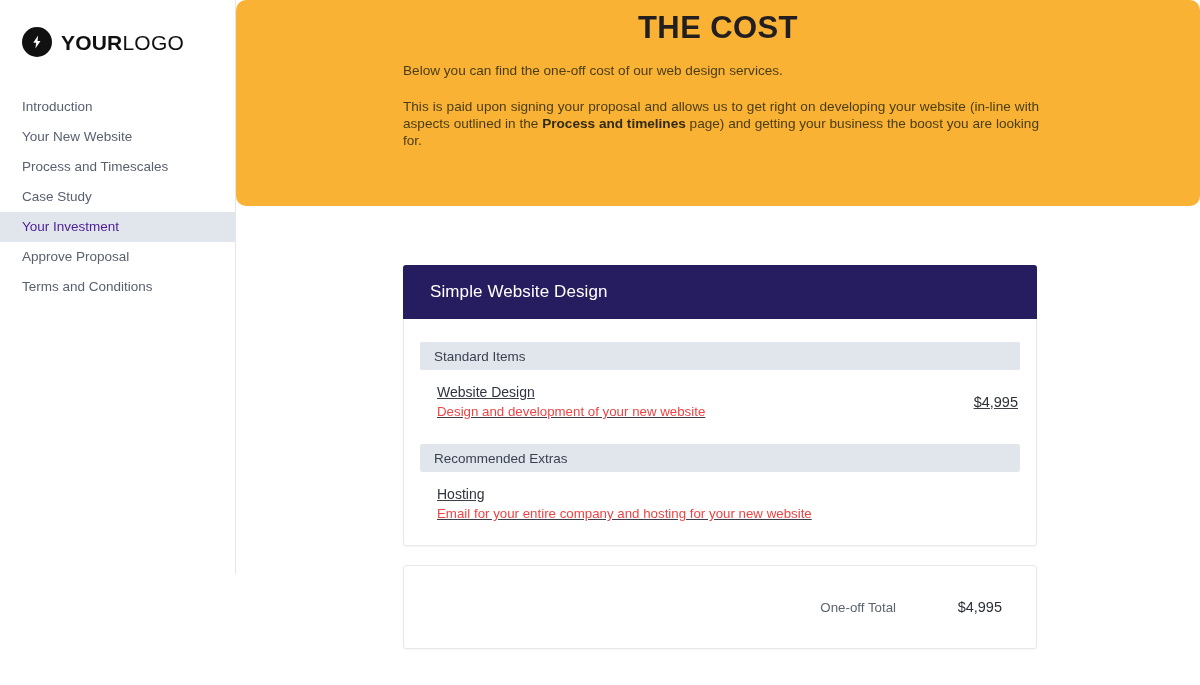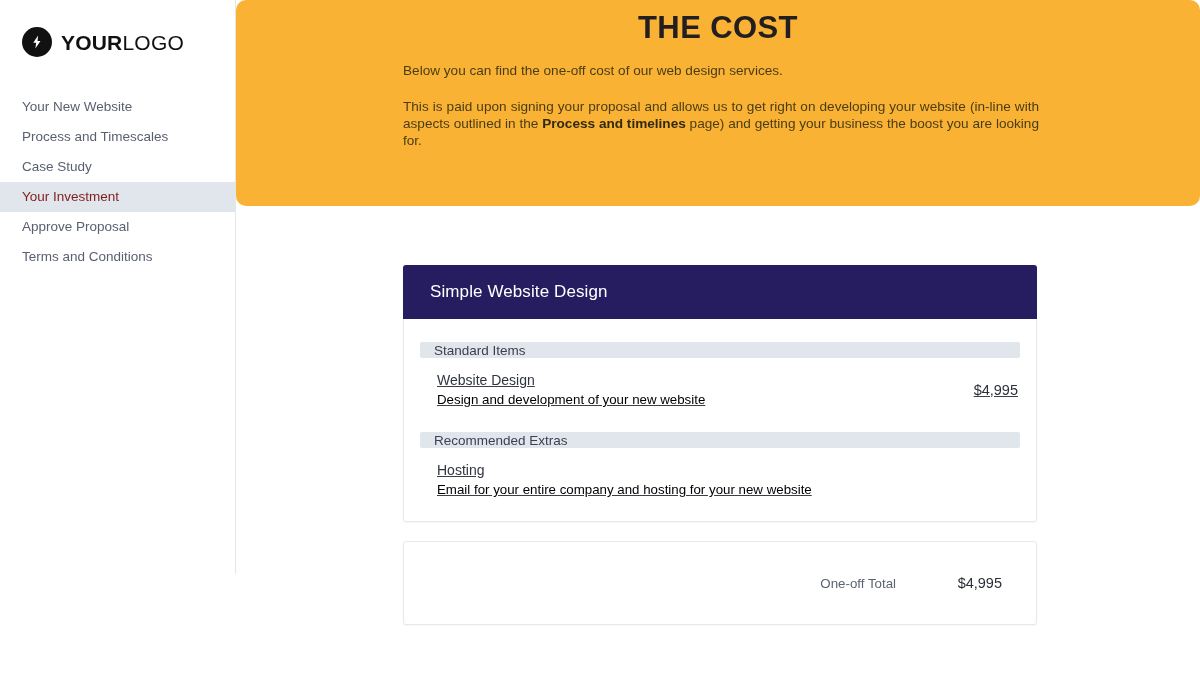--- a/index.html
+++ b/index.html
@@ -76,21 +76,21 @@
     line-height: 30px;
     padding-left: 22px;
     font-size: 13.5px;
     color: #596070;
     white-space: nowrap;
     cursor: pointer;
   }
 
   .nav-item.is-active {
     background: #e1e6ed;
-    color: #7f1d1d;
+    color: #4c1d95;
   }
 
   
   .main {
     position: relative;
     width: 964px;
     height: 685px;
     flex: 0 0 964px;
     background: #ffffff;
     overflow: hidden;
@@ -170,21 +170,21 @@
   .card-body {
     padding: 23px 16px 22px 16px;
   }
 
   .group { margin-bottom: 0; }
   .group + .group { margin-top: 23px; }
 
   .group-head {
     background: #e1e6ed;
     border-radius: 2px;
-    height: 16px;
+    height: 28px;
     display: flex;
     align-items: center;
     padding-left: 14px;
     margin-bottom: 13px;
   }
 
   .group-head-label {
     font-size: 13.5px;
     color: #3a4050;
   }
@@ -200,21 +200,21 @@
   .li-left { max-width: 420px; }
 
   .li-name {
     font-size: 14px;
     color: #2f3440;
     line-height: 19px;
   }
 
   .li-desc {
     font-size: 13.3px;
-    color: #000000;
+    color: #ef4444;
     line-height: 18px;
     margin-top: 1px;
   }
 
   .li-right {
     display: flex;
     flex-direction: column;
     align-items: flex-end;
     flex: 0 0 auto;
     padding-top: 1px;
@@ -273,20 +273,21 @@
         <svg width="16" height="16" viewBox="0 0 24 24" aria-hidden="true">
           <path d="M13.6 2.2 6.4 13.1h4.3l-1.1 8.7 7.6-11.2h-4.4z" fill="#ffffff"></path>
         </svg>
       </span>
       <span class="logo-text">
         <span class="lt-bold">YOUR</span><span class="lt-light">LOGO</span>
       </span>
     </div>
 
     <nav class="nav">
+      <a class="nav-item">Introduction</a>
       <a class="nav-item">Your New Website</a>
       <a class="nav-item">Process and Timescales</a>
       <a class="nav-item">Case Study</a>
       <a class="nav-item is-active">Your Investment</a>
       <a class="nav-item">Approve Proposal</a>
       <a class="nav-item">Terms and Conditions</a>
     </nav>
 
   </aside>
 

